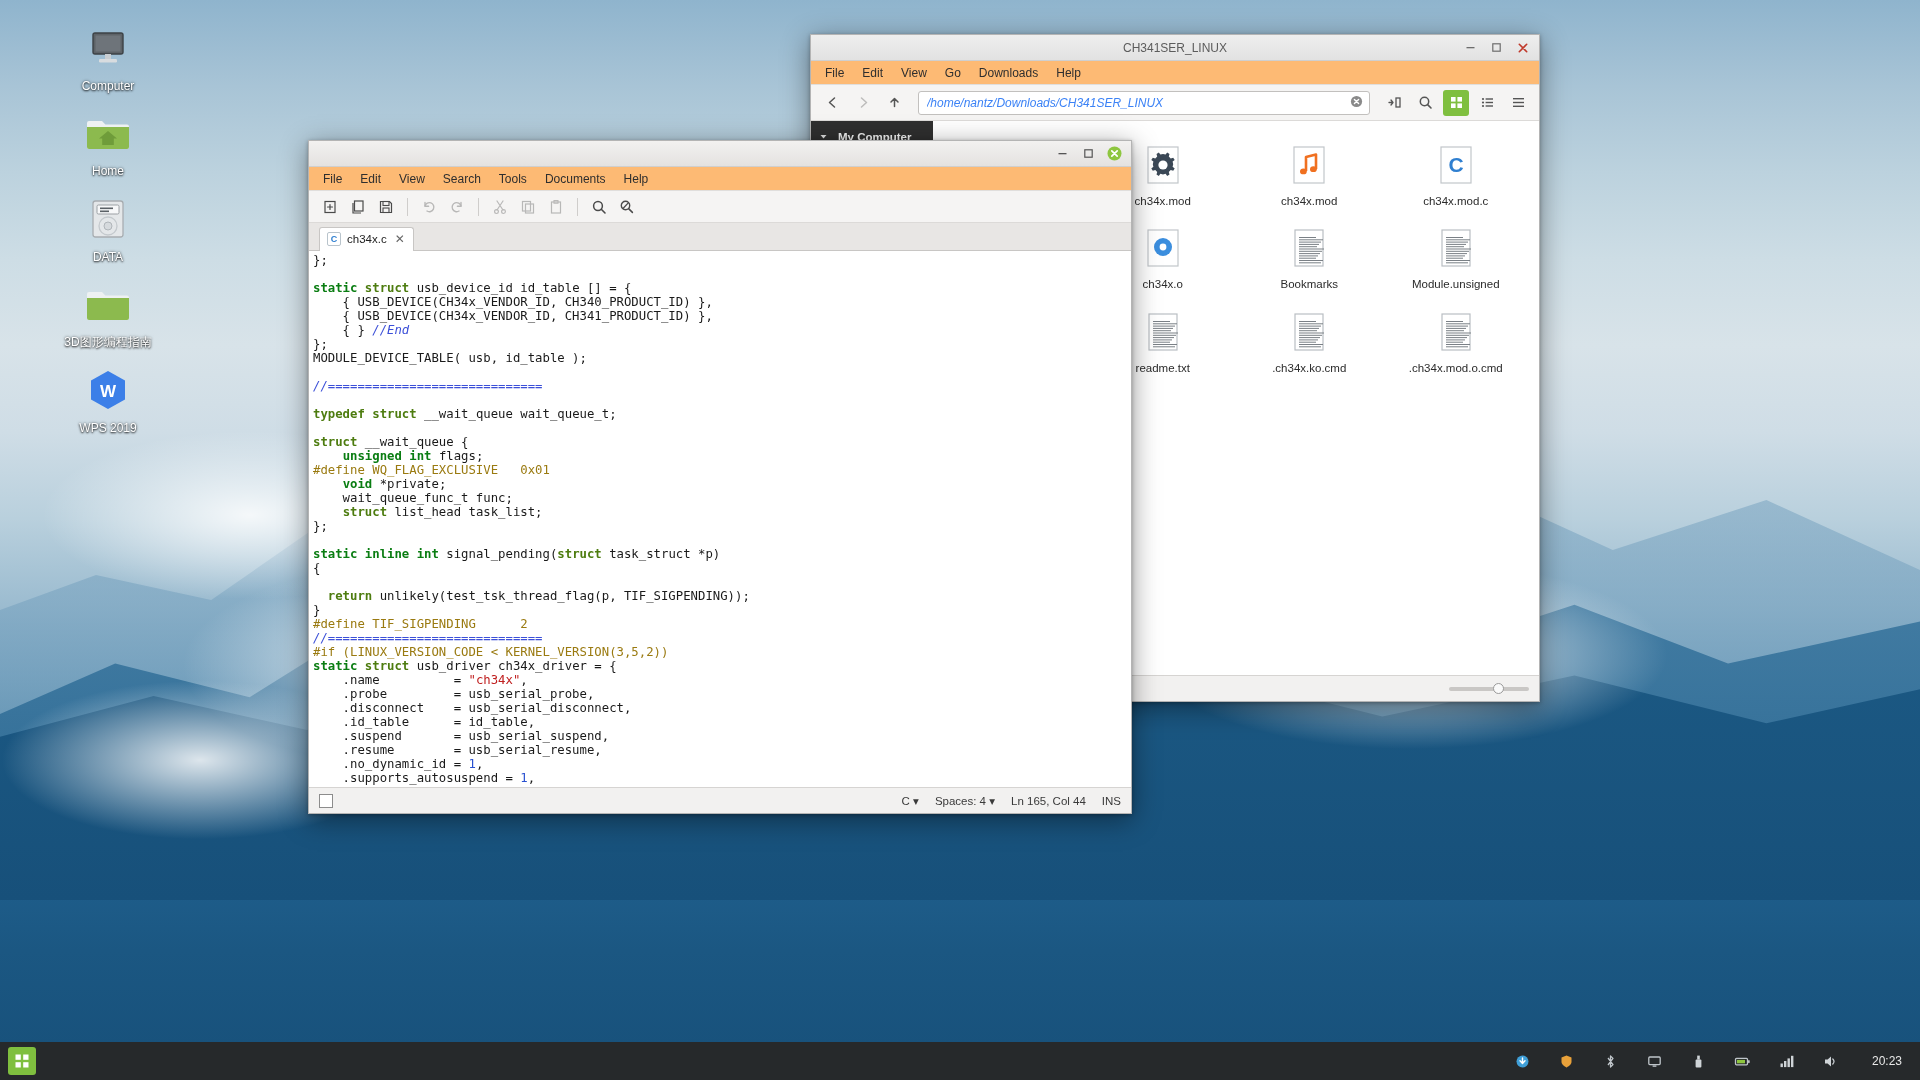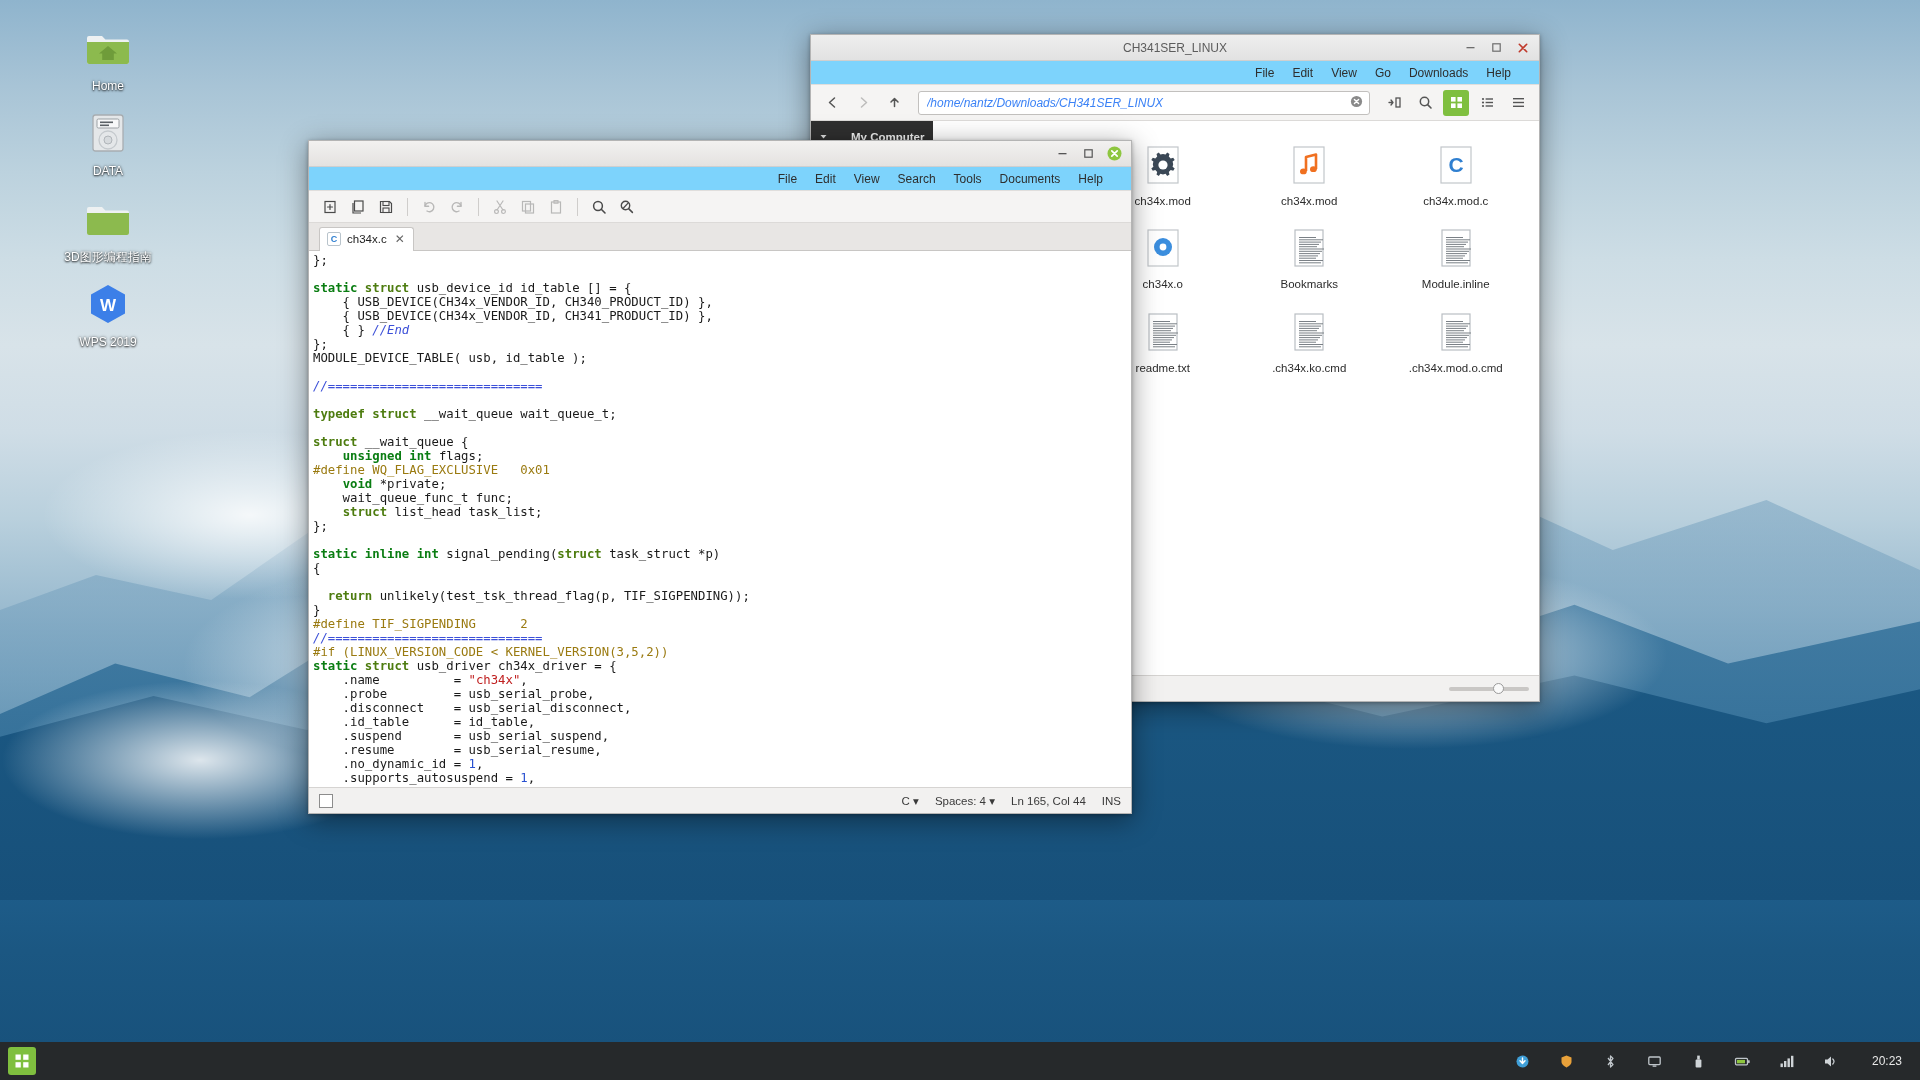--- a/index.html
+++ b/index.html
@@ -87,22 +87,22 @@
   .win-ctrls {
     margin-left: auto; display: flex; align-items: center;
     gap: 11px; padding-right: 9px; z-index: 2;
   }
   .wc { width: 15px; height: 15px; display: flex; align-items: center;
         justify-content: center; cursor: pointer; }
   .wc svg { display: block; }
 
   .menubar {
     height: 24px; display: flex; align-items: center;
-    padding: 0 20px; gap: 2px; flex: none;
-    background: #7dd3fc; border-bottom: 1px solid #e0dedc; justify-content: flex-end;
+    padding: 0 6px; gap: 2px; flex: none;
+    background: #fdba74; border-bottom: 1px solid #e0dedc;
   }
   .menubar .mi {
     font-size: 12px; color: #2e2e2e; padding: 3px 8px;
     border-radius: 2px; cursor: pointer; white-space: nowrap;
   }
 
   
   #filemgr { left: 810px; top: 34px; width: 730px; height: 668px; }
   #fm-toolbar {
     height: 36px; display: flex; align-items: center; gap: 5px;
@@ -119,21 +119,21 @@
     border-radius: 3px; display: flex; align-items: center;
     padding: 0 6px 0 8px; margin: 0 6px; font-size: 12px; color: #3b82f6; font-style: italic;
   }
   #fm-path .pathtext { flex: 1; white-space: nowrap; overflow: hidden; }
   #fm-body { flex: 1; display: flex; overflow: hidden; min-height: 0; }
   #fm-sidebar {
     width: 122px; background: #2f2f2f; color: #dcdcdc; flex: none;
     padding-top: 6px; overflow: hidden;
   }
   .side-head {
-    display: flex; align-items: center; gap: 23px; padding: 4px 8px;
+    display: flex; align-items: center; gap: 10px; padding: 4px 8px;
     font-size: 11.5px; font-weight: bold; color: #f0f0f0; cursor: pointer;
   }
   #fm-files {
     flex: 1; background: #ffffff; position: relative; overflow: hidden;
     padding: 10px 0 0 0;
   }
   .fgrid {
     display: grid; grid-template-columns: repeat(4, 1fr);
     gap: 4px 0; padding: 4px 10px;
   }
@@ -241,20 +241,31 @@
   <div id="mtn-far"></div>
   <div id="mtn-mid"></div>
   <div id="mtn-near"></div>
   <div class="cloud" style="left:40px;  top:430px; width:420px; height:170px;"></div>
   <div class="cloud" style="left:180px; top:560px; width:520px; height:210px;"></div>
   <div class="cloud" style="left:0px;   top:680px; width:400px; height:160px;"></div>
   <div class="cloud" style="left:1150px;top:560px; width:520px; height:190px;"></div>
 
   <div id="desk-icons">
 
+    <div class="desk-icon">
+      <span class="glyph">
+        <svg width="44" height="44" viewBox="0 0 44 44">
+          <rect x="7" y="7" width="30" height="21" rx="2" fill="#5d6267" stroke="#3d4246" stroke-width="1.4"></rect>
+          <rect x="9.5" y="9.5" width="25" height="16" fill="#6e747a"></rect>
+          <rect x="19" y="28" width="6" height="5" fill="#c9cdd1"></rect>
+          <rect x="13" y="33" width="18" height="3.4" rx="1.2" fill="#d8dcdf"></rect>
+        </svg>
+      </span>
+      <span class="lbl">Computer</span>
+    </div>
 
     <div class="desk-icon">
       <span class="glyph">
         <svg width="46" height="42" viewBox="0 0 46 42">
           <path d="M4 9 h13 l3.4 3.6 H42 a2 2 0 0 1 2 2 V35 a2 2 0 0 1-2 2 H4 a2 2 0 0 1-2-2 V11 a2 2 0 0 1 2-2z" fill="#eef1f2"></path>
           <path d="M2 15 h42 v20 a2 2 0 0 1-2 2 H4 a2 2 0 0 1-2-2z" fill="#8cba4e"></path>
           <path d="M23 19 l9 7.5 h-3.2 V33 h-11.6 v-6.5 H14z" fill="#6f9c3a"></path>
         </svg>
       </span>
       <span class="lbl">Home</span>
@@ -497,21 +508,21 @@
                   <rect x="12" y="20.2" width="18" height="1" fill="#7a8086"></rect>
                   <rect x="12" y="22.5" width="25" height="1" fill="#7a8086"></rect>
                   <rect x="12" y="24.799999999999997" width="23" height="1" fill="#7a8086"></rect>
                   <rect x="12" y="27.099999999999998" width="21" height="1" fill="#7a8086"></rect>
                   <rect x="12" y="29.4" width="19" height="1" fill="#7a8086"></rect>
                   <rect x="12" y="31.7" width="17" height="1" fill="#7a8086"></rect>
                   <rect x="12" y="34" width="24" height="1" fill="#7a8086"></rect>
                   <rect x="12" y="36.3" width="22" height="1" fill="#7a8086"></rect>
                 </svg>
               </span>
-              <span class="fname">Module.inline</span>
+              <span class="fname">Module.unsigned</span>
             </div>
             <div class="fitem">
               <span class="ficon">
                 <svg width="44" height="44" viewBox="0 0 44 44">
                   <rect x="8" y="4" width="28" height="36" fill="#fff" stroke="#b9bec3" stroke-width="1.2"></rect>
                   <rect x="12" y="11" width="17" height="1" fill="#7a8086"></rect>
                   <rect x="12" y="13.3" width="24" height="1" fill="#7a8086"></rect>
                   <rect x="12" y="15.6" width="22" height="1" fill="#7a8086"></rect>
                   <rect x="12" y="17.9" width="20" height="1" fill="#7a8086"></rect>
                   <rect x="12" y="20.2" width="18" height="1" fill="#7a8086"></rect>

